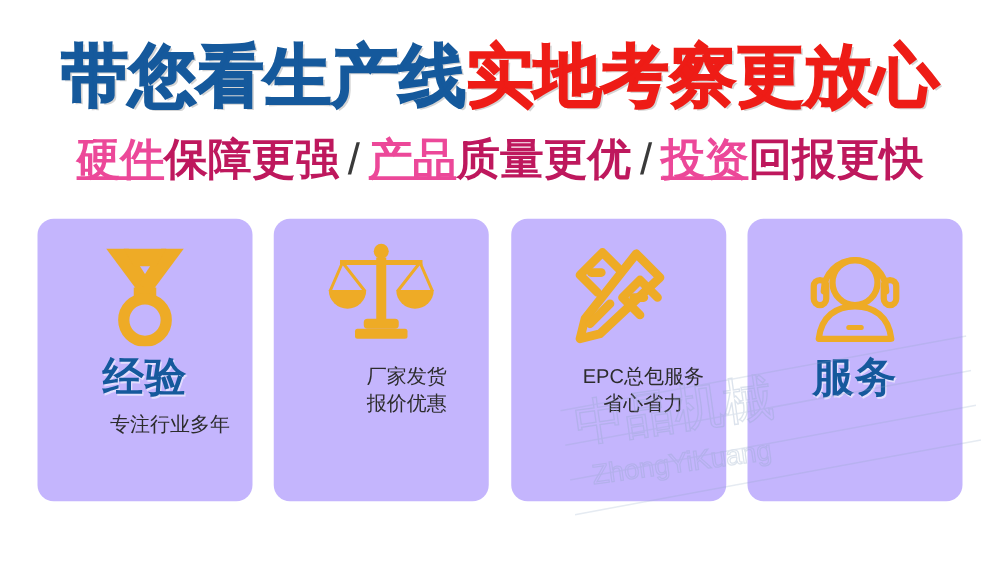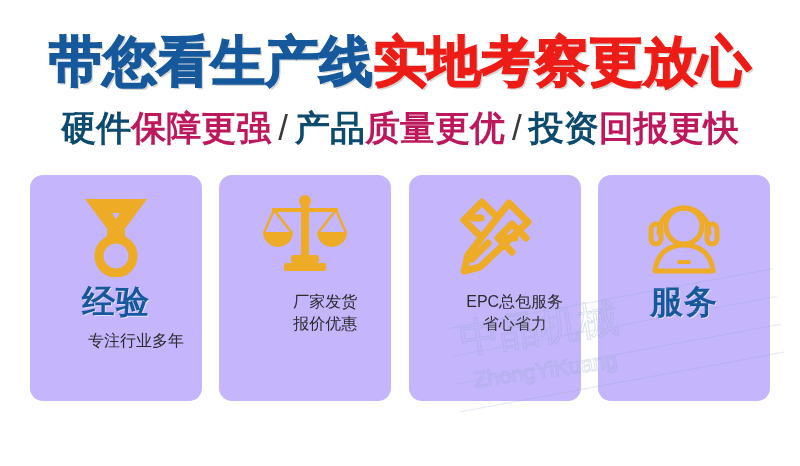--- a/index.html
+++ b/index.html
@@ -32,21 +32,21 @@
 
   
   .subtitle{
     margin-top:22px;
     font-size:35px;
     font-weight:bold;
     line-height:1;
     white-space:nowrap;
     text-align:center;
   }
-  .sub-black{color:#0c4a6e;}
+  .sub-black{color:#ec4899;text-decoration:underline;}
   .sub-red{color:#be185d;}
   .sub-sep{color:#3a3a3a;font-weight:normal;padding:0 7px;}
 
   
   .cards{
     margin-top:30px;
     width:740px;
     display:flex;
     justify-content:space-between;
     align-items:flex-start;

